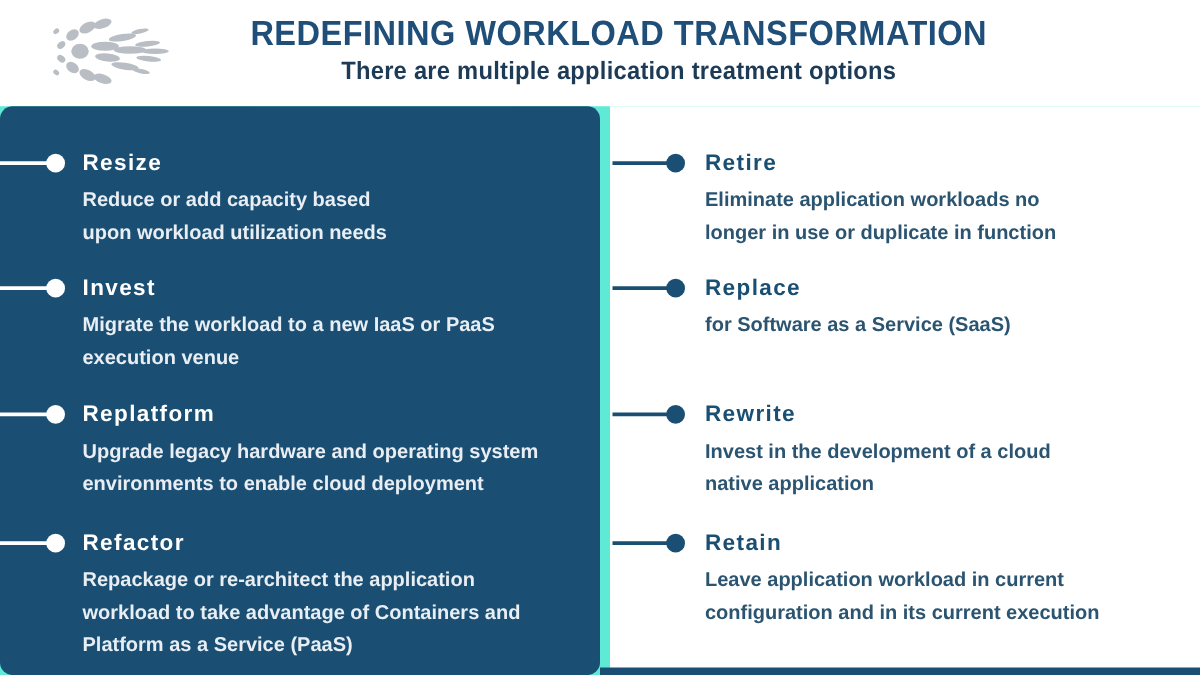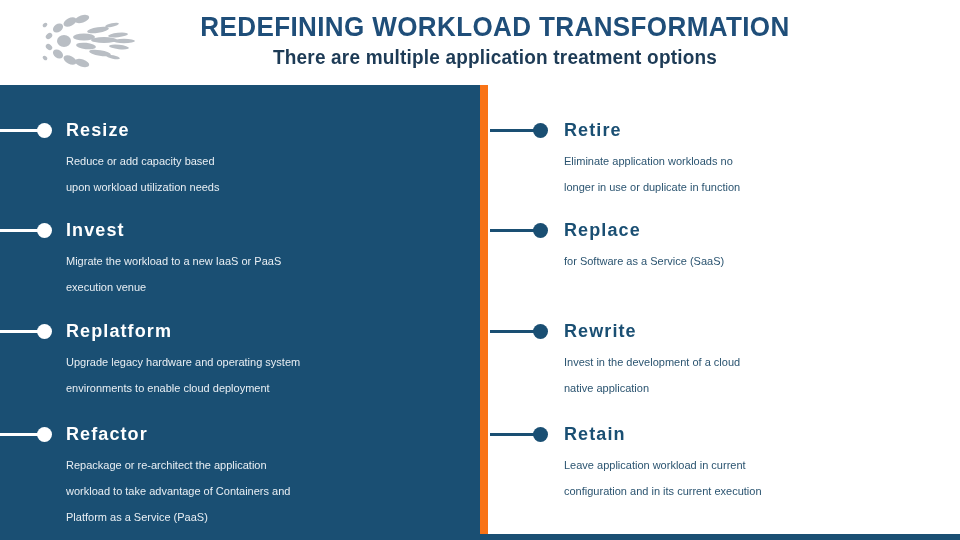--- a/index.html
+++ b/index.html
@@ -13,21 +13,21 @@
     overflow: hidden;
     font-family: "Liberation Sans", sans-serif;
     position: relative;
   }
 
   #slide {
     position: absolute;
     inset: 0;
     width: 960px;
     height: 540px;
-    background: #f97316;
+    background: #5eead4;
   }
 
   
   .header {
     position: absolute;
     left: 0; top: 0;
     width: 960px; height: 85px;
     background: #ffffff;
   }
   .logo {
@@ -61,20 +61,21 @@
     transform: scaleX(0.95);
     transform-origin: center center;
   }
 
   
   .panel-left {
     position: absolute;
     left: 0; top: 85px;
     width: 480px; height: 455px;
     background: #1a4f73;
+    border-radius: 10px;
   }
   .panel-right {
     position: absolute;
     left: 488px; top: 85px;
     width: 480px; height: 455px;
     background: #ffffff;
   }
   .bottom-bar {
     position: absolute;
     left: 480px; top: 534px;
@@ -103,23 +104,23 @@
     top: 3px;
     font-size: 18px;
     font-weight: bold;
     letter-spacing: 1.1px;
     line-height: 24px;
     white-space: nowrap;
   }
   .item-desc {
     position: absolute;
     top: 33px;
-    font-size: 11px;
+    font-size: 16px;
     line-height: 26px;
-    font-weight: normal;
+    font-weight: bold;
   }
   .item-desc div { white-space: nowrap; }
 
   
   .col-left .connector { background: #ffffff; left: 0; width: 46px; }
   .col-left .dot { background: #ffffff; left: 37px; }
   .col-left .item-heading { color: #ffffff; left: 66px; }
   .col-left .item-desc { color: #e8eef3; left: 66px; }
 
   

